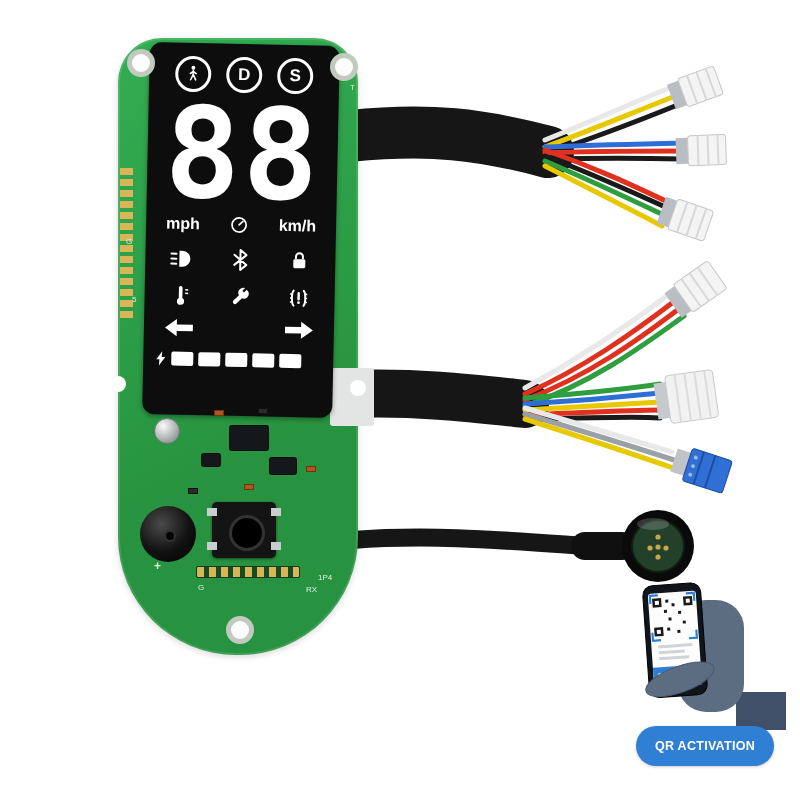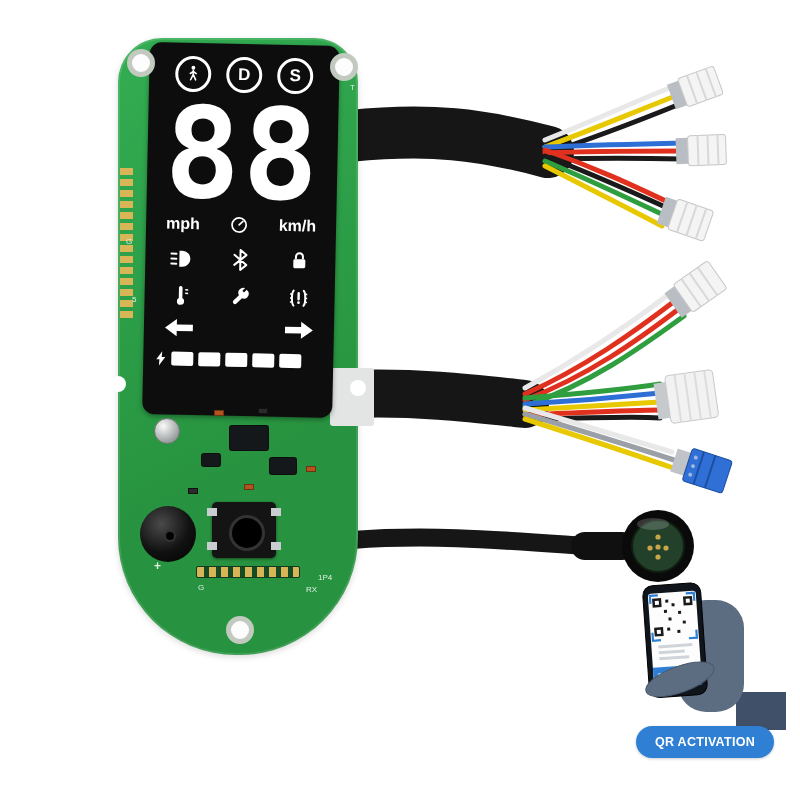--- a/index.html
+++ b/index.html
@@ -59,21 +59,21 @@
     border:3px solid #333;border-radius:50%;}
   .pushbtn .pin{position:absolute;width:10px;height:8px;background:#c9ccd0;}
   .pin.p1{left:-5px;top:6px;} .pin.p2{left:-5px;top:40px;} .pin.p3{left:59px;top:6px;} .pin.p4{left:59px;top:40px;}
   .header{position:absolute;left:78px;top:528px;width:102px;height:10px;border:1px solid #0f3a1c;border-radius:2px;
     background:repeating-linear-gradient(to right,#d8b658 0 7px,#144a24 7px 12px);}
   .silk{position:absolute;color:#dff0e2;font-size:8px;line-height:1;}
   .silk.plus{font-size:12px;font-weight:bold;}
 
   
   .phone-hand{position:absolute;left:618px;top:580px;z-index:3;}
-  .qr-badge{position:absolute;left:636px;top:726px;width:138px;height:32px;z-index:3;background:#2f80d4;
+  .qr-badge{position:absolute;left:636px;top:726px;width:138px;height:40px;z-index:3;background:#2f80d4;
     border-radius:20px;display:flex;align-items:center;justify-content:center;
     box-shadow:0 1px 3px rgba(0,0,0,.2);}
   .qr-badge span{color:#fff;font-weight:bold;font-size:12.5px;letter-spacing:.3px;}
 </style>
 </head>
 <body>
 
 <div class="stage">
 
   <svg class="wires" width="800" height="800" viewBox="0 0 800 800">

